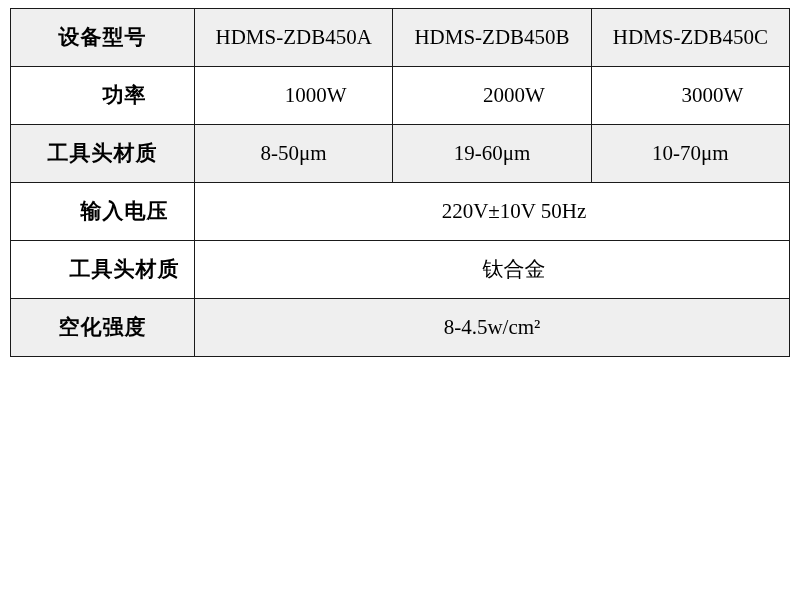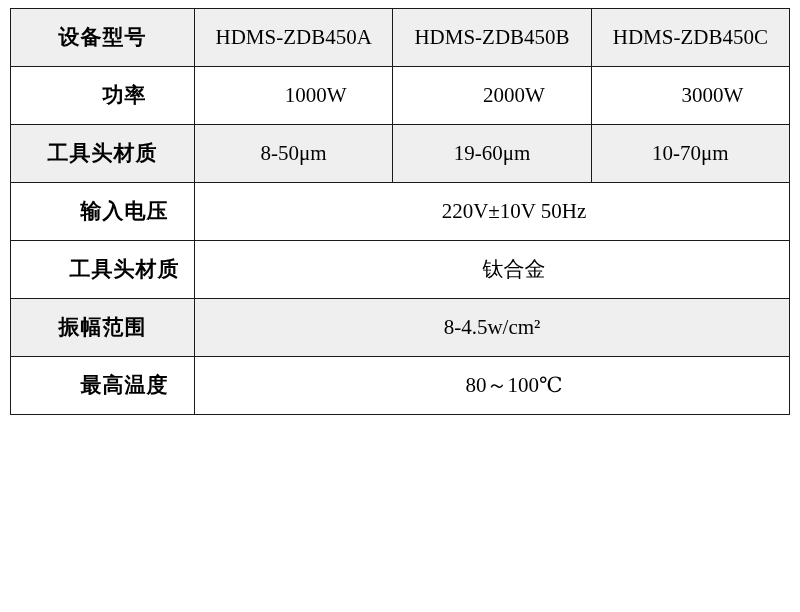--- a/index.html
+++ b/index.html
@@ -84,26 +84,22 @@
         <td class="val" colspan="3">220V±10V  50Hz</td>
       </tr>
 
 
       <tr class="plain">
         <td class="label">工具头材质</td>
         <td class="val" colspan="3">钛合金</td>
       </tr>
 
       <tr class="shaded">
-        <td class="label">振幅范围</td>
+        <td class="label">空化强度</td>
         <td class="val" colspan="3">8-4.5w/cm²</td>
       </tr>
 
 
 
-      <tr class="plain">
-        <td class="label">最高温度</td>
-        <td class="val" colspan="3">80～100℃</td>
-      </tr>
 
     </tbody>
   </table>
 </div>
 
 </body></html>

